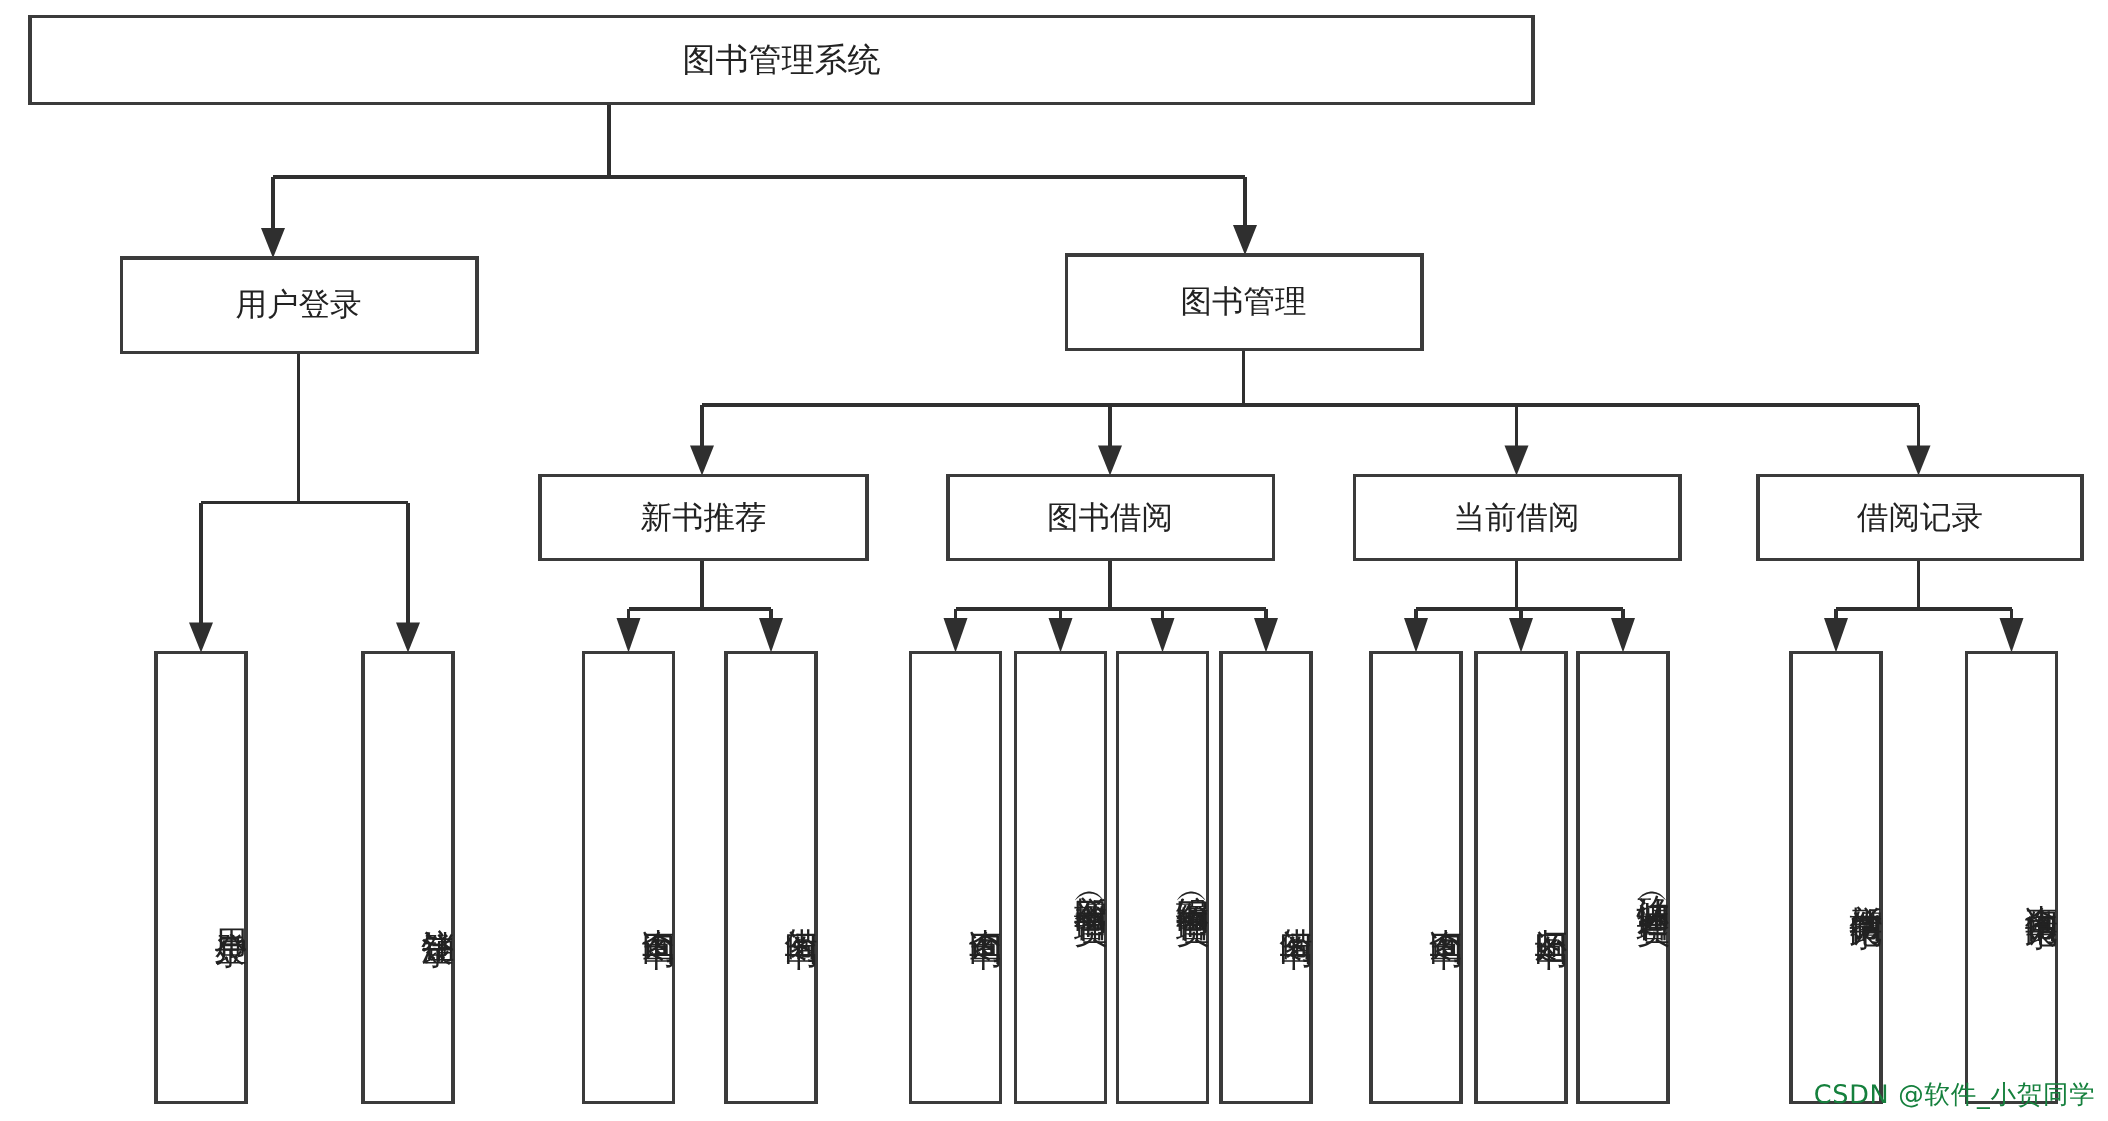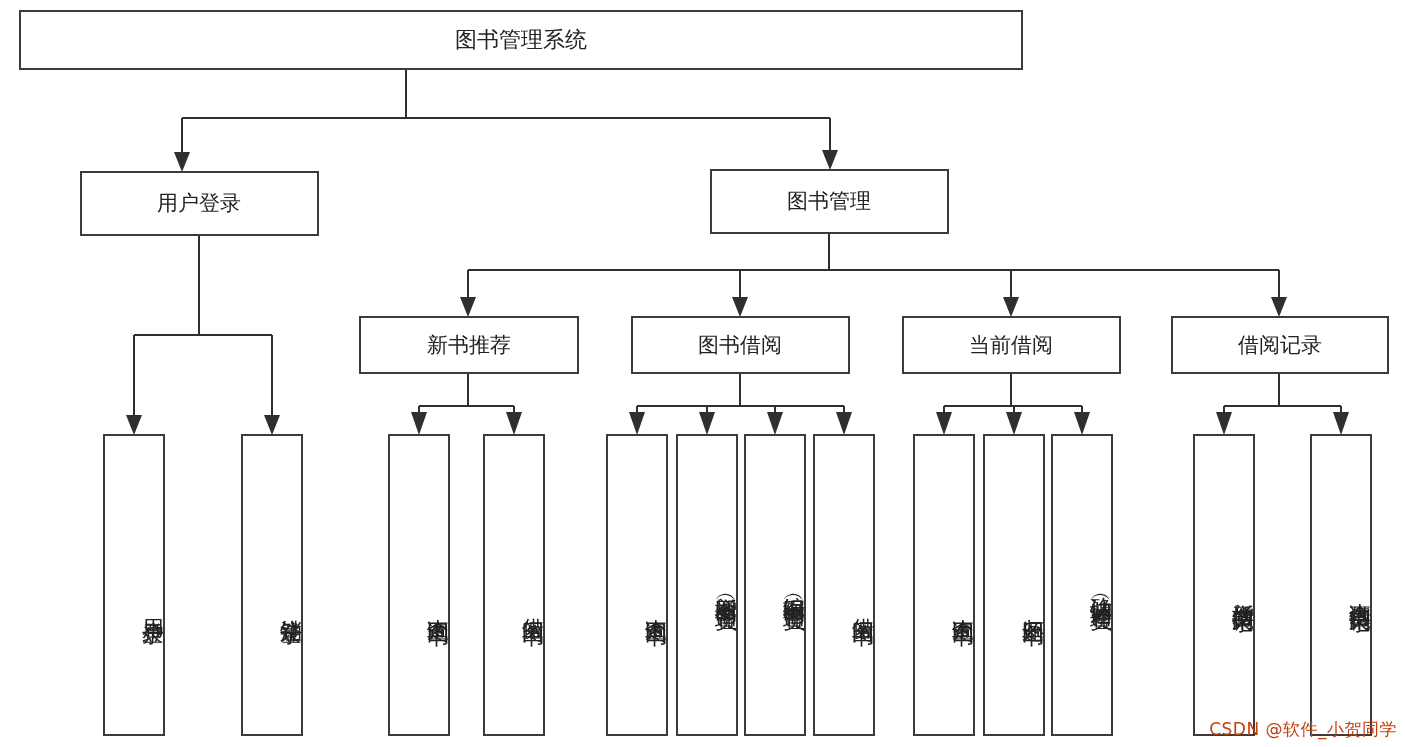--- a/index.html
+++ b/index.html
@@ -81,21 +81,21 @@
     justify-content: center;
     pointer-events: none;
     white-space: nowrap;
   }
   .watermark {
     position: absolute;
     right: 8px;
     bottom: 6px;
     font-family: "DejaVu Sans", "Liberation Sans", sans-serif;
     font-size: 17px;
-    color: #c2410c;
+    color: #15803d;
     letter-spacing: 0.5px;
     user-select: none;
   }
 </style>
 </head>
 <body>
 
 <div id="diagram-root">
 
   <svg class="diagram-canvas" viewBox="0 0 1405 747">

